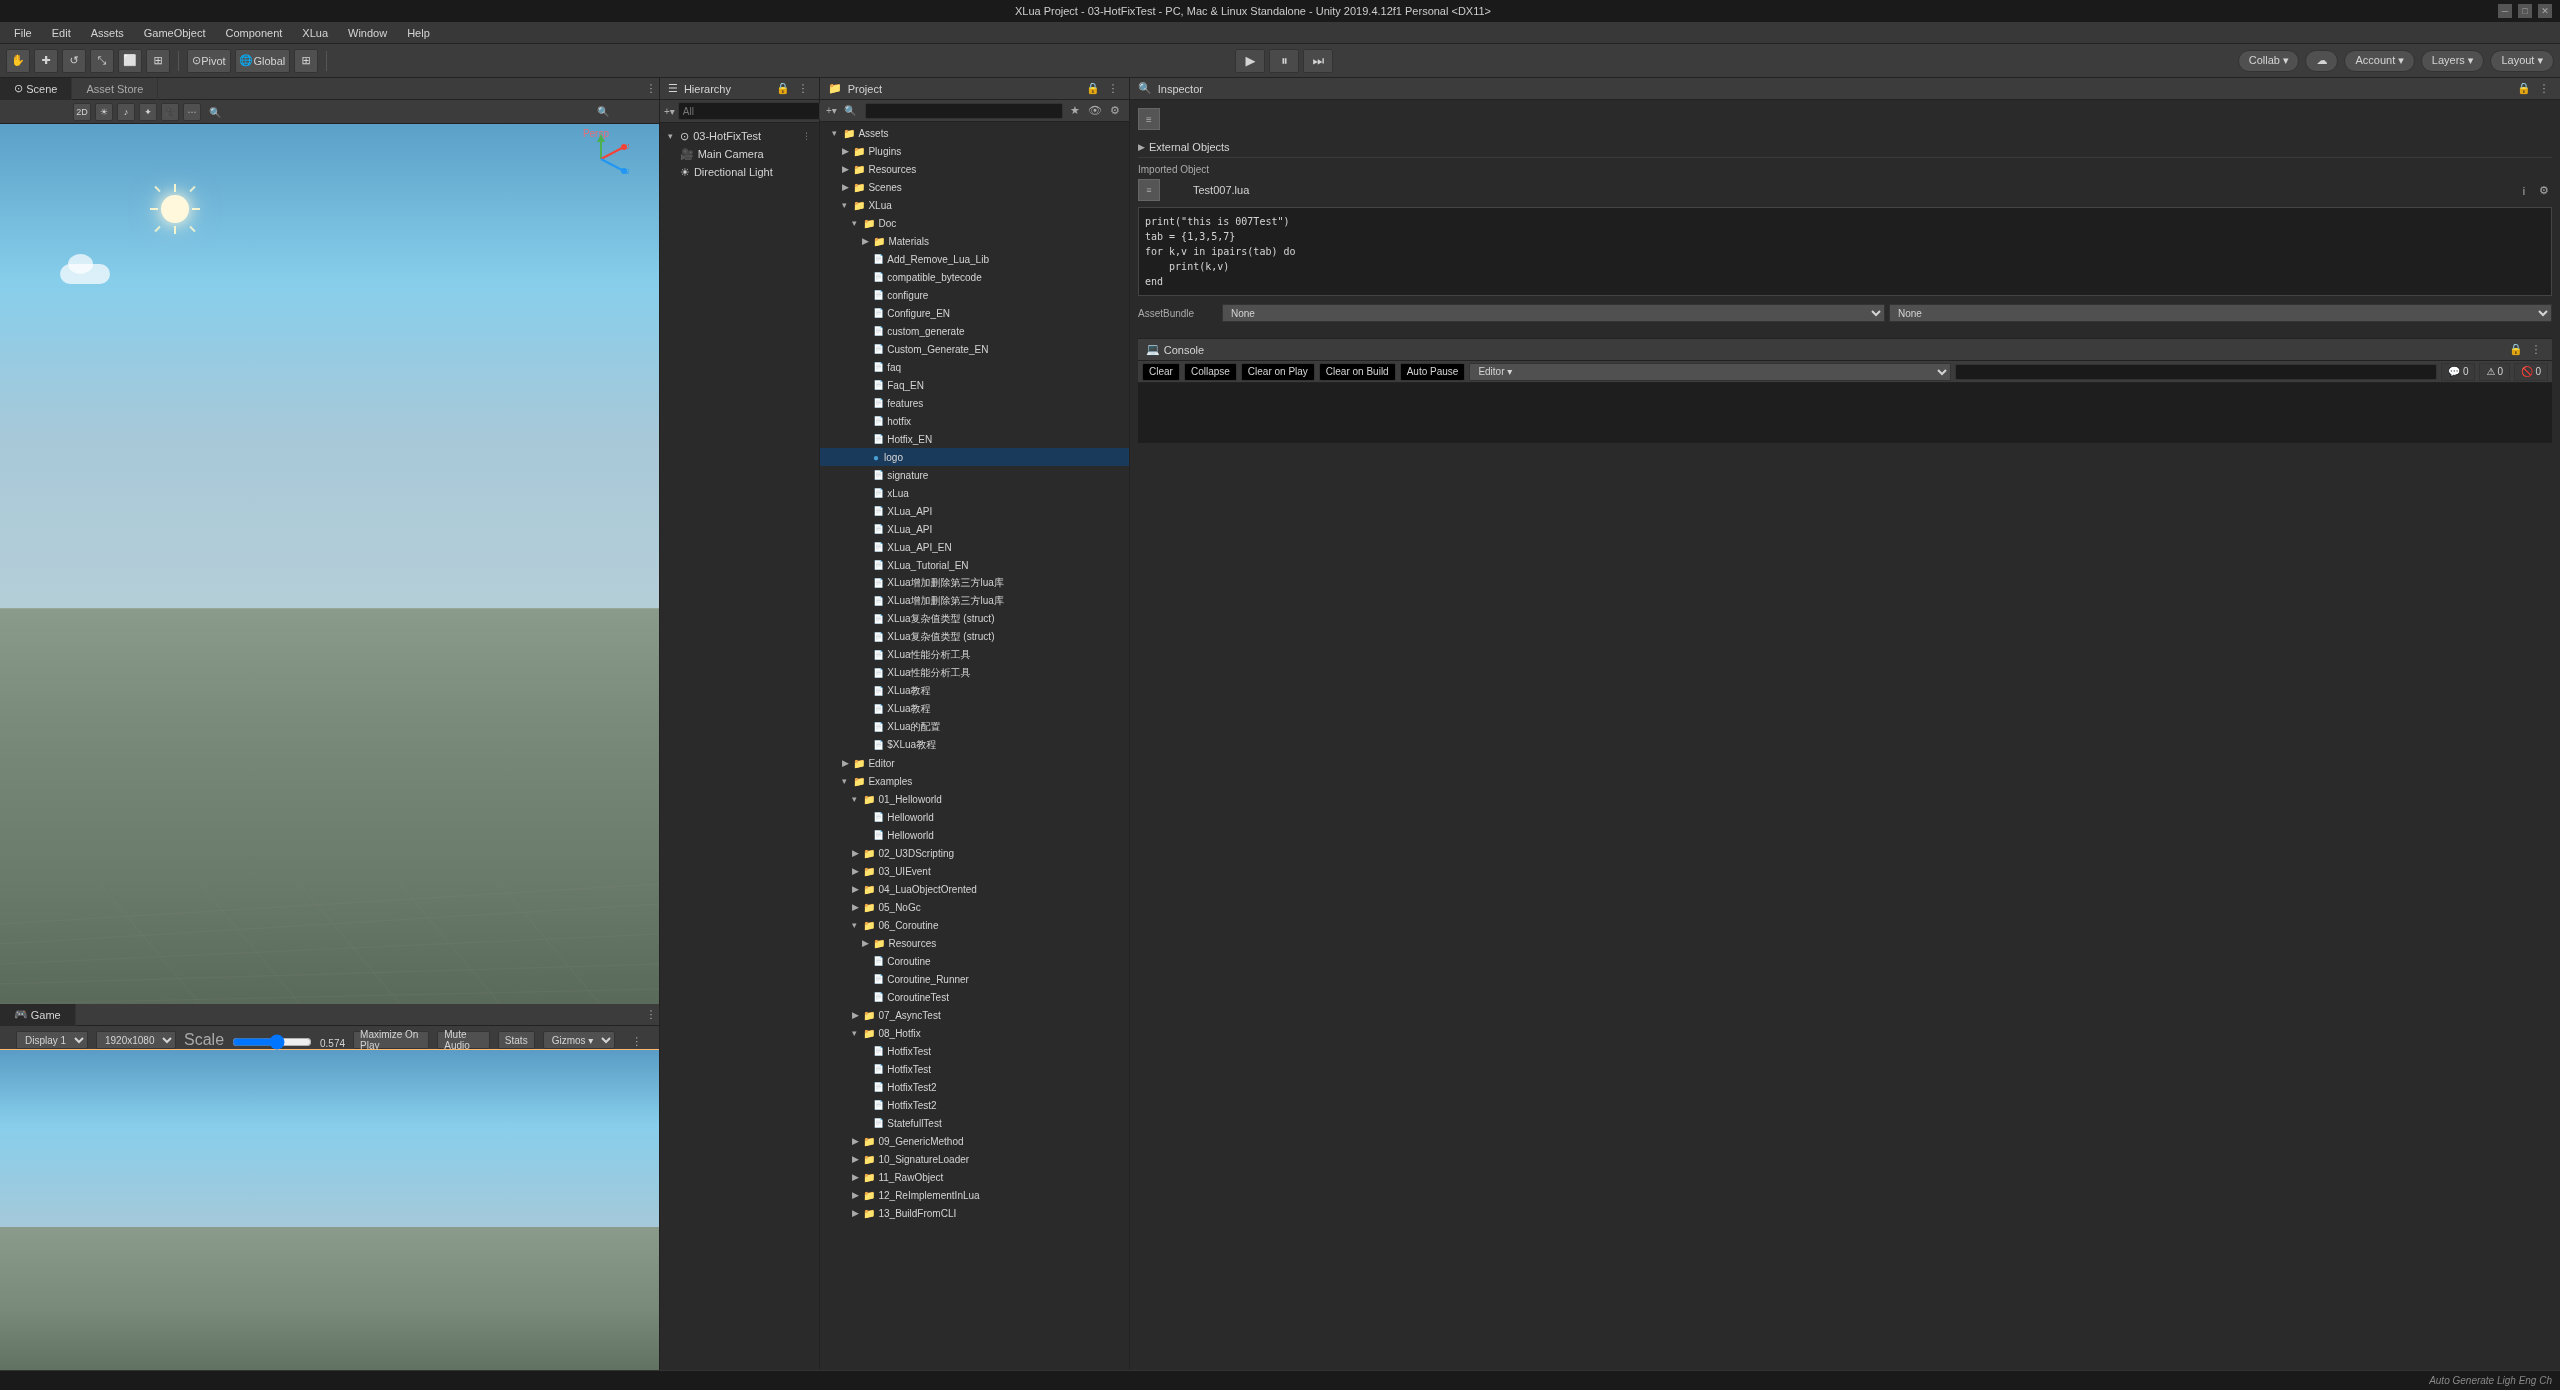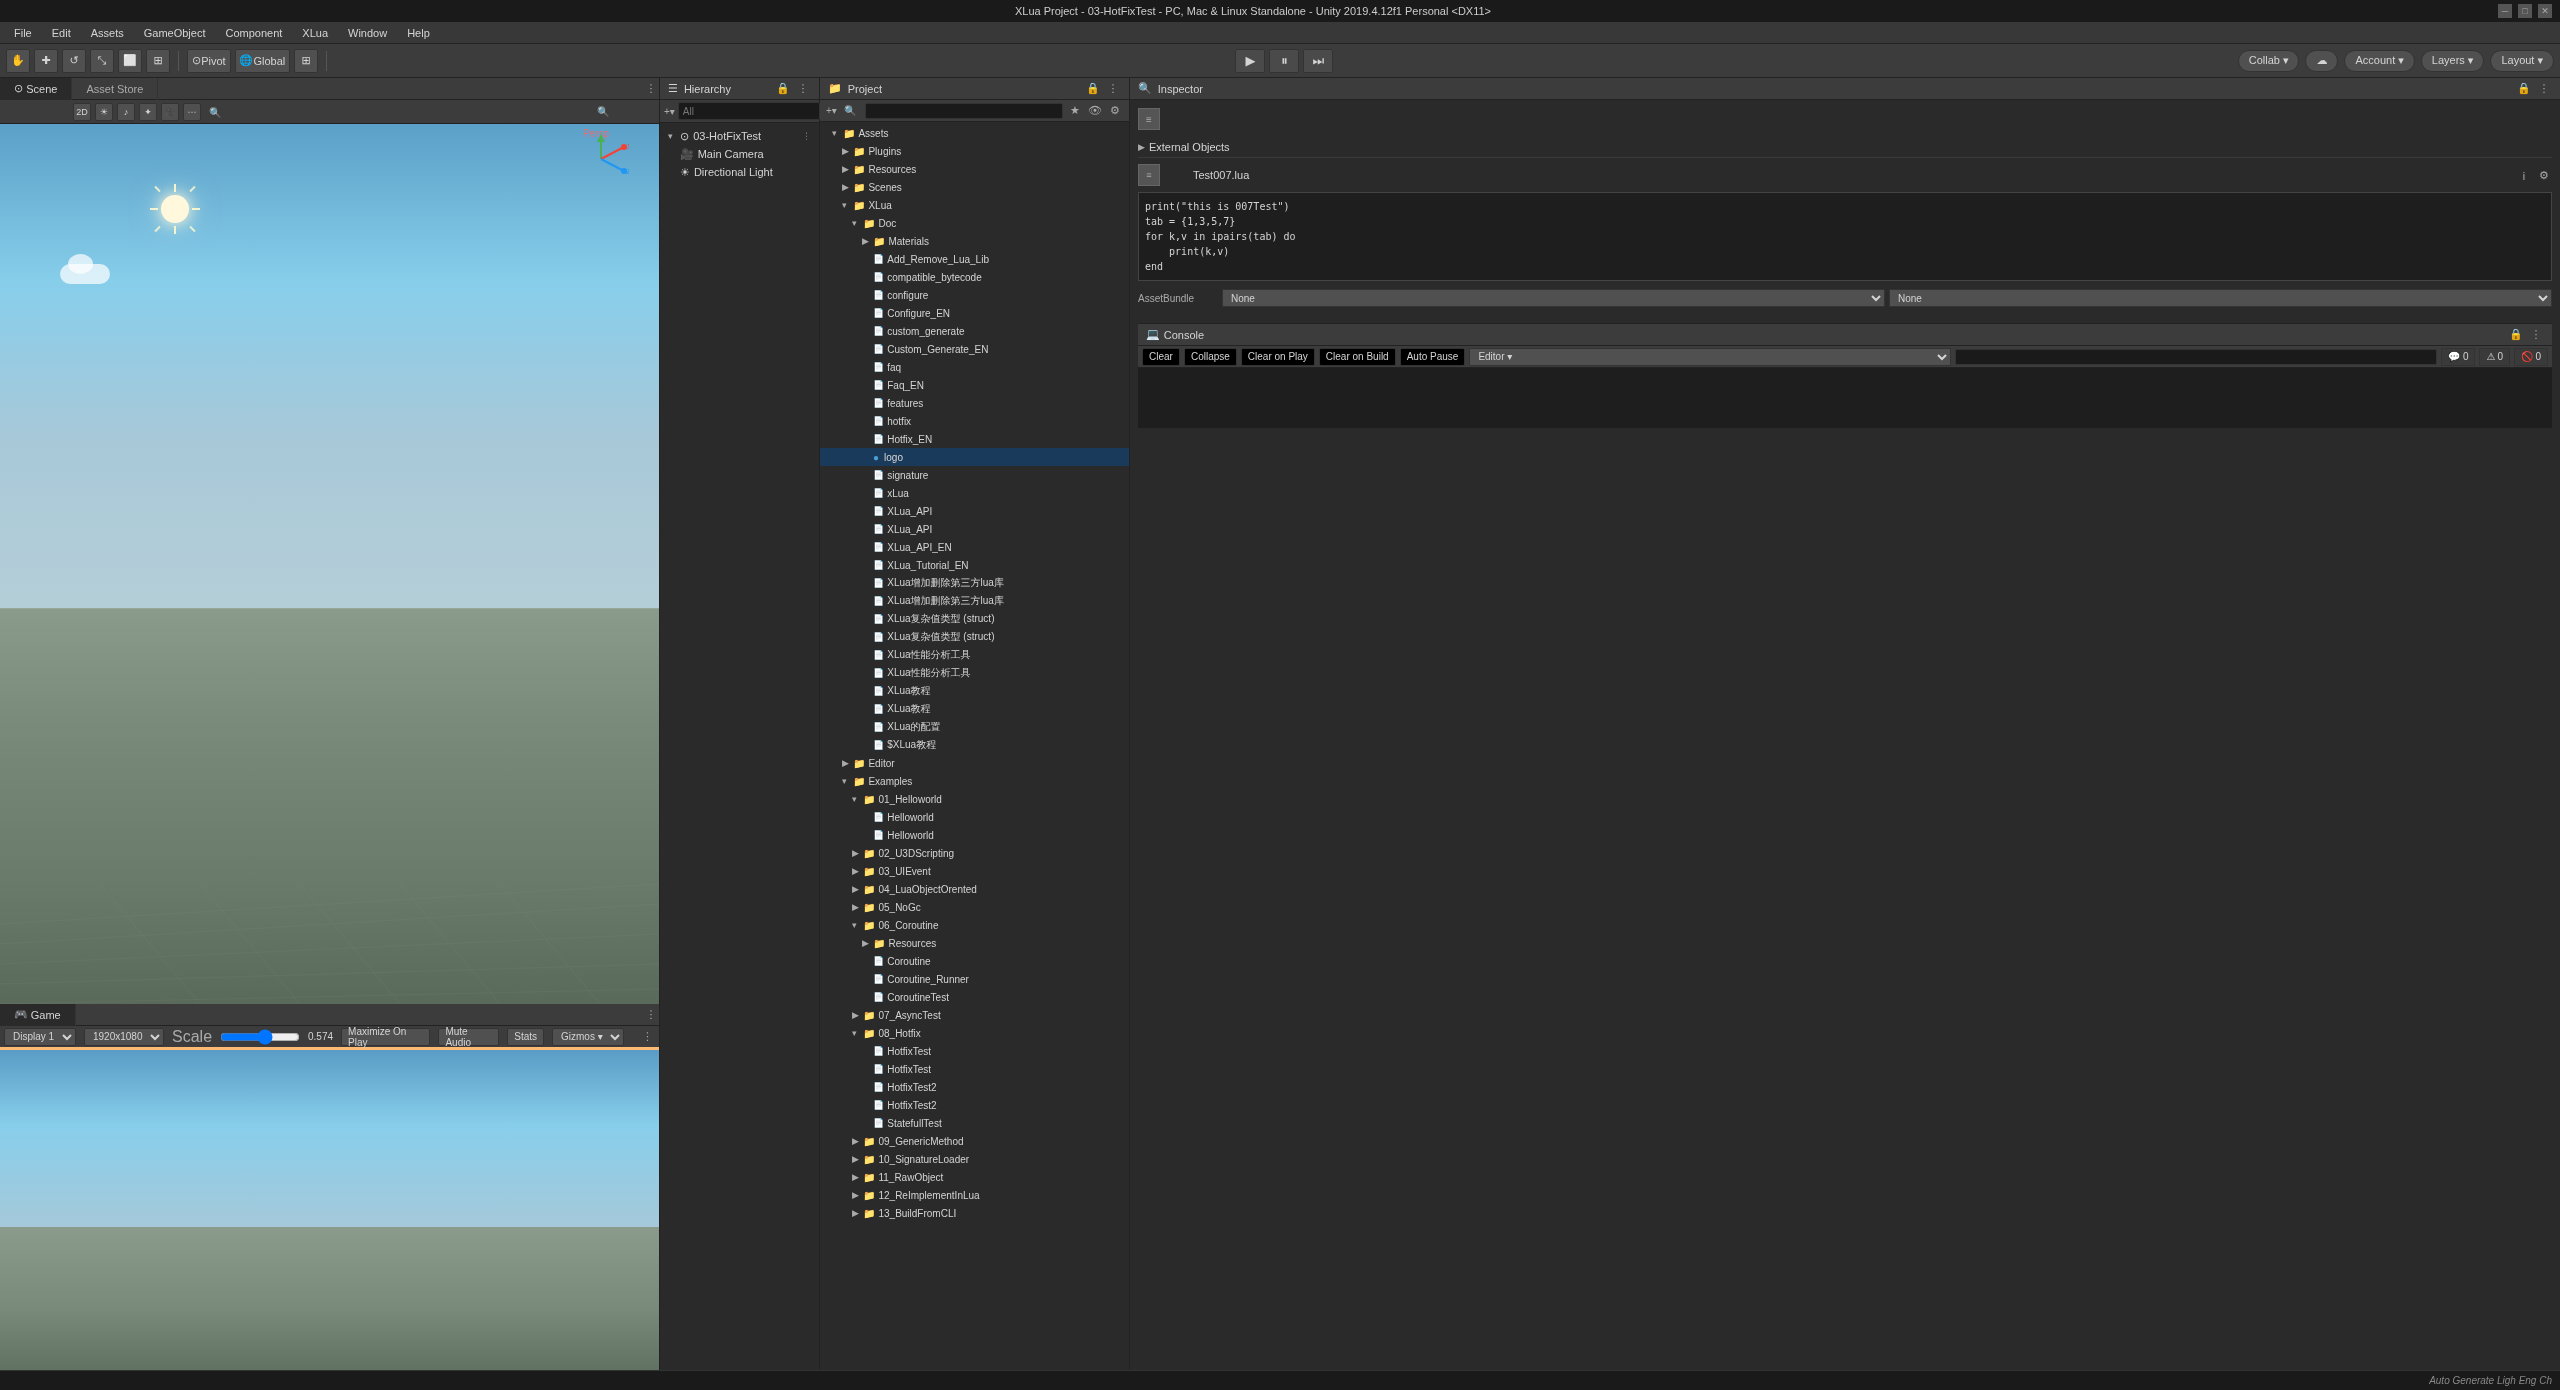--- a/index.html
+++ b/index.html
@@ -286,24 +286,24 @@
     }
 
     
     #game-view {
       flex-shrink: 0;
     }
     .game-toolbar {
       height: 24px;
       background: #3c3c3c;
       display: flex;
-      align-items: center;
-      padding: 0 4px;
+      align-items: flex-end;
+      padding: 0 16px;
       gap: 8px;
-      border-bottom: 3px solid #fdba74;
+      border-bottom: 1px solid #fdba74;
       font-size: 11px;
     }
     .game-dropdown {
       height: 18px;
       background: #505050;
       border: 1px solid #333;
       color: #d4d4d4;
       font-size: 10px;
       padding: 0 4px;
       cursor: pointer;
@@ -1173,20 +1173,21 @@
           <span>≡</span>
         </div>
       </div>
 
       <div class="external-obj-header">
         <span style="color:#aaa;font-size:9px;">▶</span>
         <span style="font-size:11px;">External Objects</span>
       </div>
 
       <div class="inspector-section">
+        <div class="imported-label">Imported Object</div>
         <div class="imported-file-row">
           <div class="file-icon-square">
             <span style="font-size:9px;">≡</span>
           </div>
           <span style="font-size:11px;color:#d4d4d4;margin-left:27px;">Test007.lua</span>
           <div style="margin-left:auto;display:flex;gap:4px;">
             <span class="panel-icon-btn">ℹ</span>
             <span class="panel-icon-btn">⚙</span>
           </div>
         </div>

